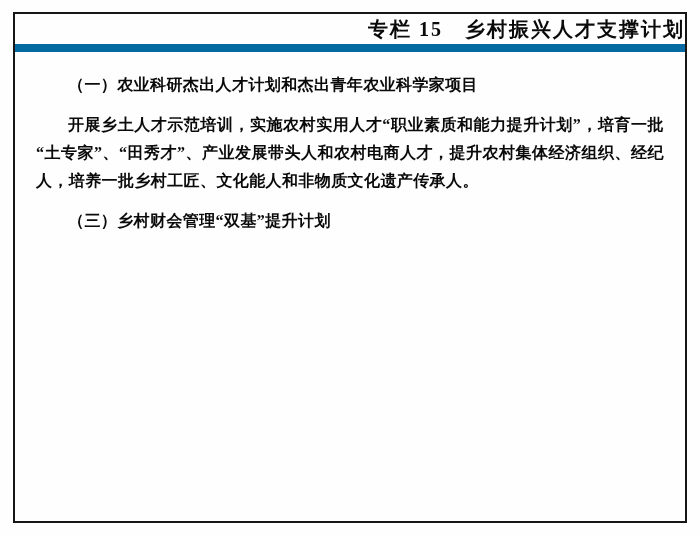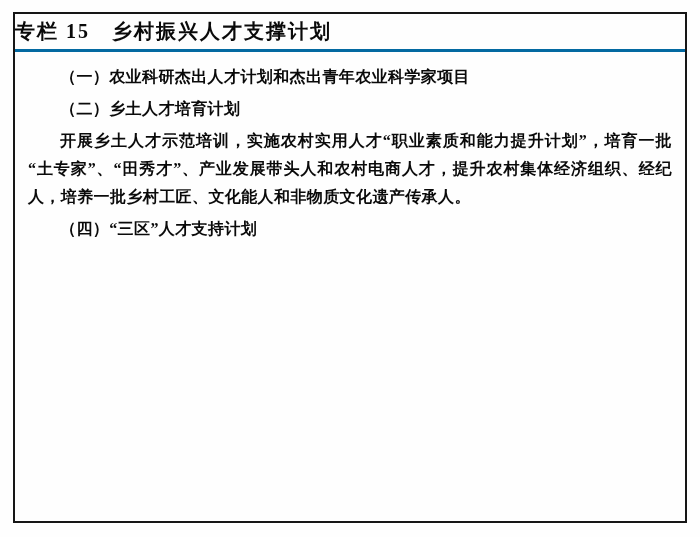--- a/index.html
+++ b/index.html
@@ -21,59 +21,58 @@
     left: 13px;
     top: 12px;
     width: 674px;
     height: 511px;
     border: 2px solid #161616;
     box-sizing: border-box;
     background: #fefefe;
   }
   .column-header {
     height: 38px;
-    border-bottom: 3px solid #0369a1;
+    border-bottom: 8px solid #0369a1;
     display: flex;
     align-items: center;
-    justify-content: flex-start;
+    justify-content: flex-end;
     box-sizing: border-box;
   }
   .column-title {
     font-size: 20px;
     font-weight: bold;
     letter-spacing: 2px;
     white-space: nowrap;
   }
   .column-body {
     padding: 7px 9px 0 9px;
     font-size: 16px;
     font-weight: bold;
     line-height: 28px;
   }
   .column-body p {
-    margin: 4px;
+    margin: 12px;
     text-indent: 2em;
     text-align: justify;
     letter-spacing: 0.4px;
   }
   .section-heading {
     text-align: left;
   }
 </style>
 </head>
 <body>
 
 <div class="page">
   <div class="column-box">
     <div class="column-header">
       <span class="column-title">专栏 15　乡村振兴人才支撑计划</span>
     </div>
     <div class="column-body">
       <p class="section-heading">（一）农业科研杰出人才计划和杰出青年农业科学家项目</p>
 
-      <p class="section-heading">（二）乡土人才培育计划</p>
       <p class="section-text">开展乡土人才示范培训，实施农村实用人才“职业素质和能力提升计划”，培育一批“土专家”、“田秀才”、产业发展带头人和农村电商人才，提升农村集体经济组织、经纪人，培养一批乡村工匠、文化能人和非物质文化遗产传承人。</p>
 
+      <p class="section-heading">（三）乡村财会管理“双基”提升计划</p>
 
-      <p class="section-heading">（四）“三区”人才支持计划</p>
     </div>
   </div>
 </div>
 
 </body></html>

